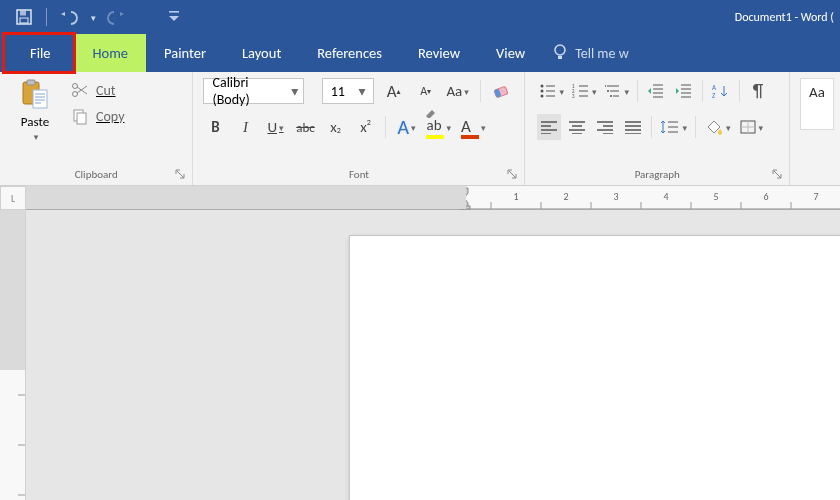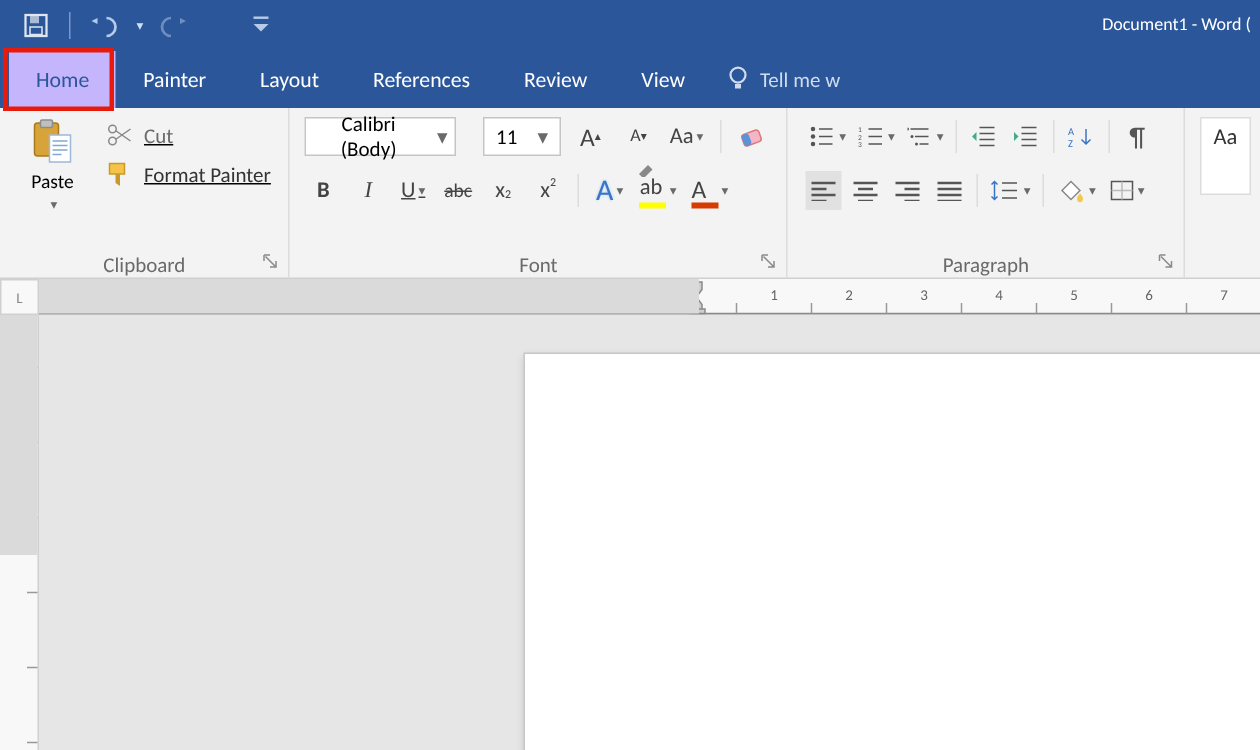--- a/index.html
+++ b/index.html
@@ -10,44 +10,44 @@
   .titlebar { background:#2b579a; height:34px; display:flex; align-items:center; color:#fff; }
   .qat { display:flex; align-items:center; gap:10px; padding:0 14px; }
   .qat-btn { width:20px; height:20px; display:flex; align-items:center; justify-content:center; opacity:.85; }
   .qat-sep { width:1px; height:18px; background:#7c98c7; margin:0 2px; }
   .tb-title { margin-left:auto; padding-right:6px; font-size:12px; white-space:nowrap; }
 
   
   .tabs { background:#2b579a; height:38px; display:flex; align-items:stretch; color:#fff; padding-left:6px; }
   .tab { padding:0 18px; display:flex; align-items:center; font-size:14.5px; cursor:pointer; }
   .tab.file { padding:0 24px; position:relative; }
-  .tab.active { background:#c4b5fd; color:#2b579a; font-weight:400; }
+  .tab.active { background:#bef264; color:#2b579a; font-weight:400; }
   .tell-me { display:flex; align-items:center; gap:8px; color:#cfdbef; font-size:14px; margin-left:10px; }
   .highlight-box { position:absolute; border:3px solid #e81a0c; pointer-events:none; }
 
   
   .ribbon { background:#f3f3f3; height:114px; border-bottom:1px solid #d0d0d0; display:flex; position:relative; }
   .group { border-right:1px solid #dcdcdc; display:flex; flex-direction:column; }
   .group-body { flex:1; display:flex; }
-  .group-label { height:18px; font-size:14px; color:#6a6a6a; text-align:center; padding-top:1px; position:relative; }
+  .group-label { height:18px; font-size:11px; color:#6a6a6a; text-align:center; padding-top:1px; position:relative; }
   .dlg-launch { position:absolute; right:6px; top:1px; width:12px; height:12px; }
 
   
   .clip-body { padding:6px 8px 2px 8px; gap:8px; }
   .paste-big { display:flex; flex-direction:column; align-items:center; width:54px; gap:2px; font-size:13px;text-align:right; }
   .paste-big .ico { width:34px; height:34px; }
   .clip-col { display:flex; flex-direction:column; gap:6px; padding-top:2px;text-decoration:underline; }
   .clip-item { display:flex; align-items:center; gap:6px; font-size:14px; color:#6a6a6a; }
   .clip-item .ico { width:20px; height:20px; display:flex; align-items:center; justify-content:center; }
 
   
   .font-body { padding:6px 10px 0 10px; flex-direction:column; gap:10px; }
   .row { display:flex; align-items:center; gap:8px; }
   .combo { background:#fff; border:1px solid #c5c5c5; height:26px; display:flex; align-items:center; font-size:14px; }
-  .combo .txt { padding:0 8px;text-align:center; }
+  .combo .txt { padding:0 8px; }
   .combo .arr { width:18px; display:flex; align-items:center; justify-content:center; color:#6a6a6a; }
   .combo.font { width:122px; }
   .combo.size { width:63px;margin-left:10px; }
   .ribbtn { height:26px; min-width:24px; display:flex; align-items:center; justify-content:center; color:#444; font-size:15px; padding:0 2px; }
   .mini-arr { font-size:9px; color:#6a6a6a; margin-left:2px; }
   .bold { font-weight:700; }
   .italic { font-style:italic; font-family:"Times New Roman",serif; }
   .under { text-decoration:underline; }
   .strike { text-decoration:line-through; }
   .x2 { font-size:15px; position:relative; }
@@ -103,20 +103,23 @@
       <svg width="12" height="16" viewBox="0 0 12 16">
           <rect x="1" y="2" width="10" height="1.6" fill="#cfe0f7"></rect>
           <path d="M1 7l5 5 5-5z" fill="#cfe0f7"></path>
         </svg>
     </div>
   </div>
   <div class="tb-title">Document1 - Word (</div>
 </div>
 
 <div class="tabs">
+  <div class="tab file">
+      <span>File</span>
+    </div>
   <div class="tab active">
       <span>Home</span>
     </div>
   <div class="tab">
       <span>Painter</span>
     </div>
   <div class="tab">
       <span>Layout</span>
     </div>
   <div class="tab">
@@ -157,28 +160,28 @@
         <div class="clip-item">
           <span class="ico">
             <svg width="18" height="18" viewBox="0 0 18 18">
                 <circle cx="4" cy="13" r="2.5" fill="none" stroke="#888"></circle>
                 <circle cx="4" cy="5" r="2.5" fill="none" stroke="#888"></circle>
                 <path d="M6 6l10 7M6 12l10-7" stroke="#888"></path>
               </svg>
           </span>
           <span>Cut</span>
         </div>
-        <div class="clip-item" style="color:#333">
+        <div class="clip-item">
           <span class="ico">
-            <svg width="20" height="20" viewBox="0 0 20 20">
-                <rect x="3" y="3" width="10" height="7" fill="#f6c34a" stroke="#c99a2a"></rect>
-                <path d="M7 10v6l3 2v-8" fill="#c99a2a"></path>
+            <svg width="18" height="18" viewBox="0 0 18 18">
+                <rect x="3" y="3" width="9" height="11" fill="#fff" stroke="#999"></rect>
+                <rect x="6" y="6" width="9" height="11" fill="#fff" stroke="#999"></rect>
               </svg>
           </span>
-          <span>Format Painter</span>
+          <span>Copy</span>
         </div>
       </div>
     </div>
     <div class="group-label">
       <span>Clipboard</span>
       <svg class="dlg-launch" width="12" height="12" viewBox="0 0 12 12">
           <path d="M2 2h4M2 2v4M3 3l7 7M10 6v4h-4" fill="none" stroke="#8a8a8a"></path>
         </svg>
     </div>
   </div>

